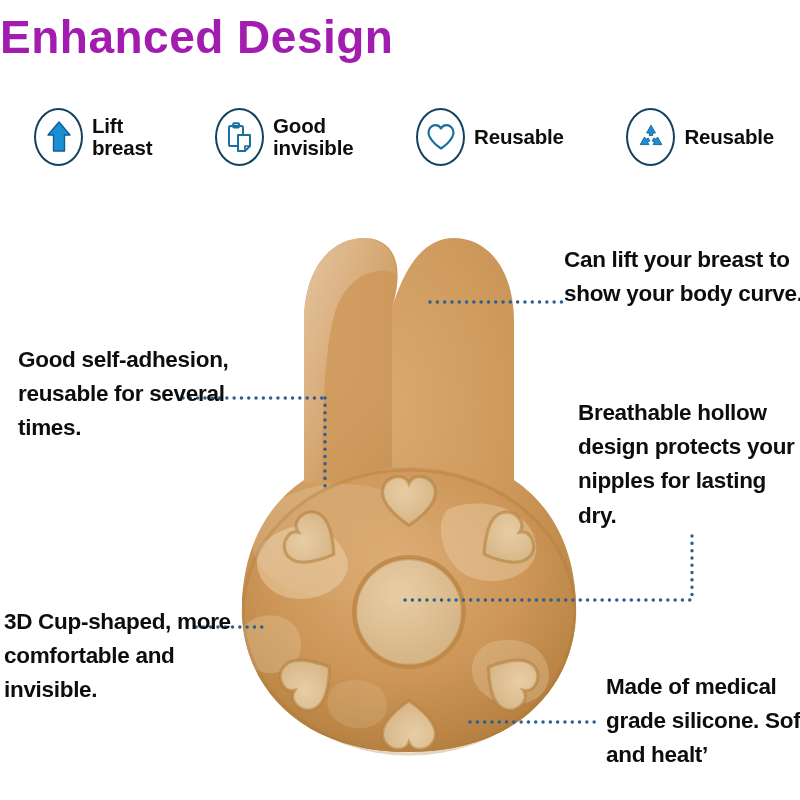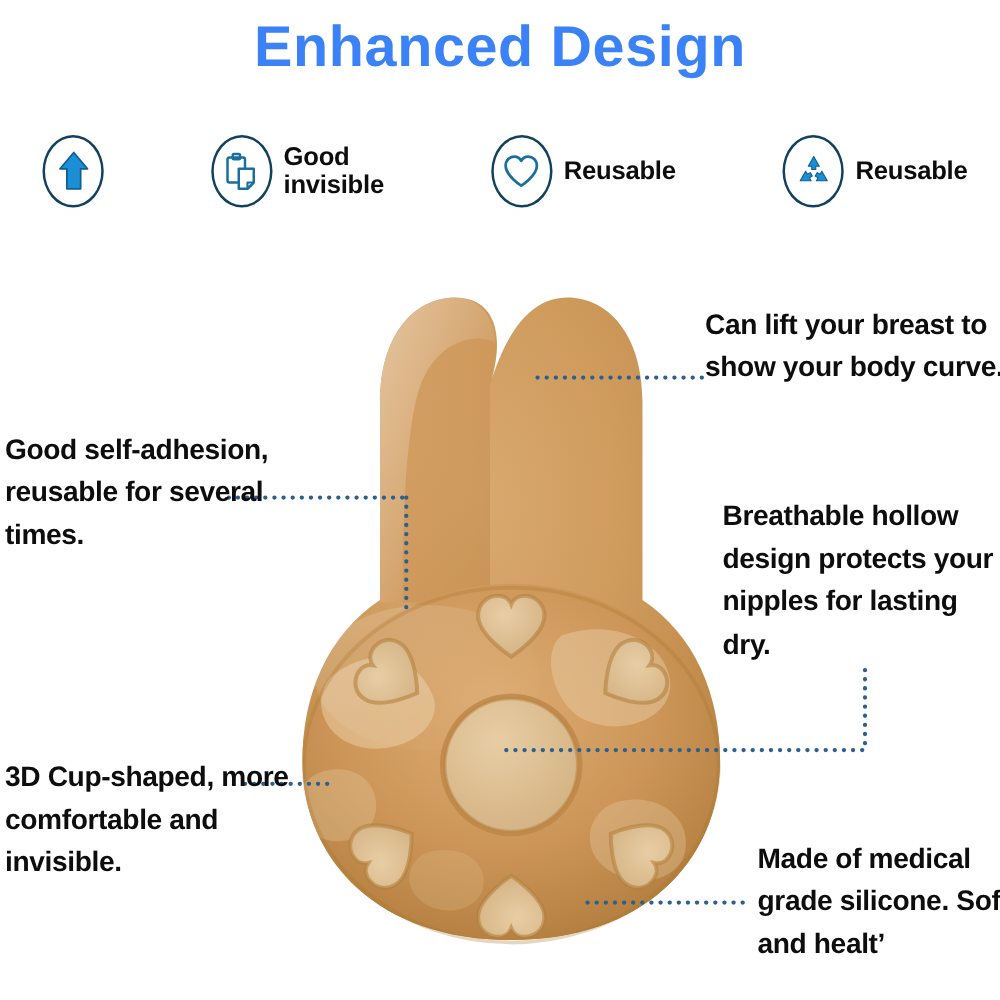--- a/index.html
+++ b/index.html
@@ -15,25 +15,24 @@
     overflow: hidden;
     font-family: "Liberation Sans", sans-serif;
   }
 
   
   #title {
     position: absolute;
     top: 14px;
     left: 0;
     width: 800px;
-    text-align: center;
     font-size: 46px;
     font-weight: 700;
     letter-spacing: 0.5px;
-    color: #3b82f6;
+    color: #a21caf;
     line-height: 1;
   }
 
   
   #feature-row {
     position: absolute;
     top: 104px;
     left: 34px;
     width: 740px;
     height: 66px;
@@ -80,21 +79,21 @@
   .callout {
     position: absolute;
     font-size: 22.5px;
     font-weight: 700;
     color: #0d0d0d;
     line-height: 1.52;
     white-space: pre-line;
     letter-spacing: -0.3px;
   }
   #callout-lift     { left: 564px; top: 243px; width: 250px; }
-  #callout-adhesion { left: 4px;  top: 343px; width: 270px; }
+  #callout-adhesion { left: 18px;  top: 343px; width: 270px; }
   #callout-breathe  { left: 578px; top: 396px; width: 232px; }
   #callout-cup      { left: 4px;   top: 592px; width: 260px; margin-top: 13px; }
   #callout-silicone { left: 606px; top: 670px; width: 220px; }
 
   
   #leaders {
     position: absolute;
     left: 0; top: 0;
     width: 800px; height: 800px;
     pointer-events: none;
@@ -114,20 +113,22 @@
   <div id="title">Enhanced Design</div>
 
   <div id="feature-row">
 
     <div class="feature">
       <div class="badge">
         <svg width="26" height="34" viewBox="0 0 26 34">
           <path d="M13 2 L24 15 L18.5 15 L18.5 31 L7.5 31 L7.5 15 L2 15 Z" fill="#1b8ed4" stroke="#0d5f96" stroke-width="1.4" stroke-linejoin="round"></path>
         </svg>
       </div>
+      <div class="feature-label">Lift
+breast</div>
     </div>
 
     <div class="feature">
       <div class="badge">
         <svg width="28" height="32" viewBox="0 0 28 32">
           <rect x="3" y="5" width="14" height="20" rx="1.6" fill="none" stroke="#1b6f9e" stroke-width="2"></rect>
           <rect x="7.2" y="2.2" width="5.8" height="4.2" rx="1" fill="none" stroke="#1b6f9e" stroke-width="2"></rect>
           <path d="M12 14 L24 14 L24 25 L19 30 L12 30 Z" fill="#ffffff" stroke="#1b6f9e" stroke-width="2" stroke-linejoin="round"></path>
           <path d="M24 25 L19 25 L19 30" fill="none" stroke="#1b6f9e" stroke-width="1.7" stroke-linejoin="round"></path>
         </svg>

